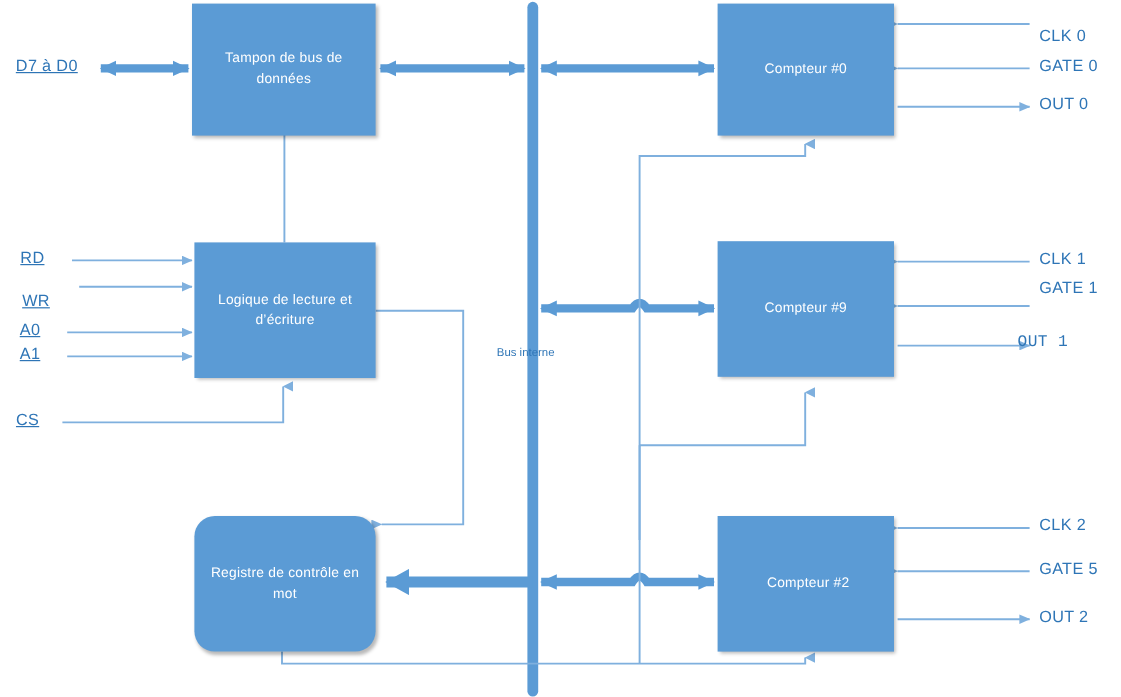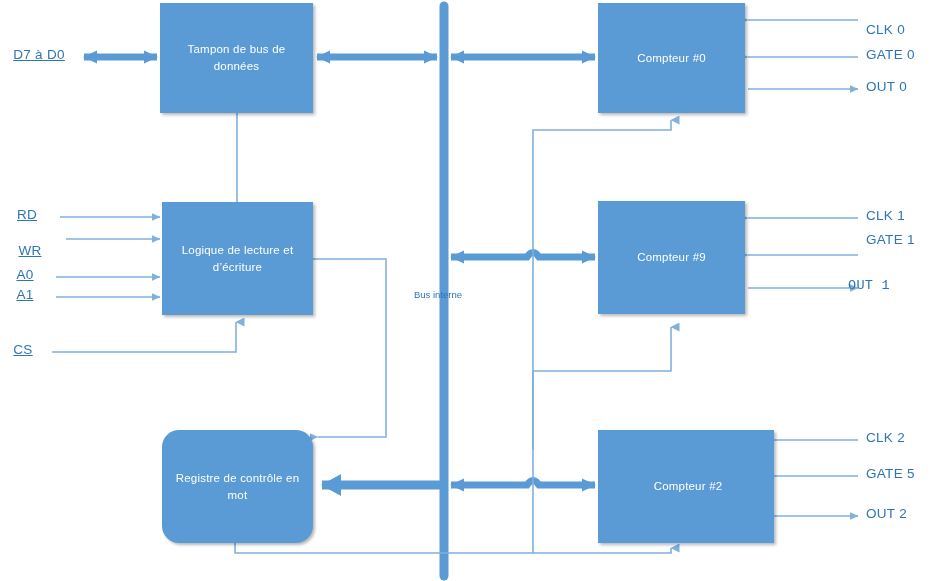--- a/index.html
+++ b/index.html
@@ -155,21 +155,21 @@
   </div>
 
   <div class="block" style="left:598px; top:3px; width:147px; height:110px;">
     <span>Compteur #0</span>
   </div>
 
   <div class="block" style="left:598px; top:201px; width:147px; height:113px;">
     <span>Compteur #9</span>
   </div>
 
-  <div class="block" style="left:598px; top:430px; width:176px; height:113px;padding-left:14px;">
+  <div class="block" style="left:598px; top:430px; width:147px; height:113px;padding-left:14px;">
     <span>Compteur #2</span>
   </div>
 
   <div class="bus-label" style="left:414px; top:289px;">
     <span>Bus interne</span>
   </div>
 
   <div class="pin-label left" style="left:0px; top:47px; width:78px;">
     <span>D7 à D0</span>
   </div>

